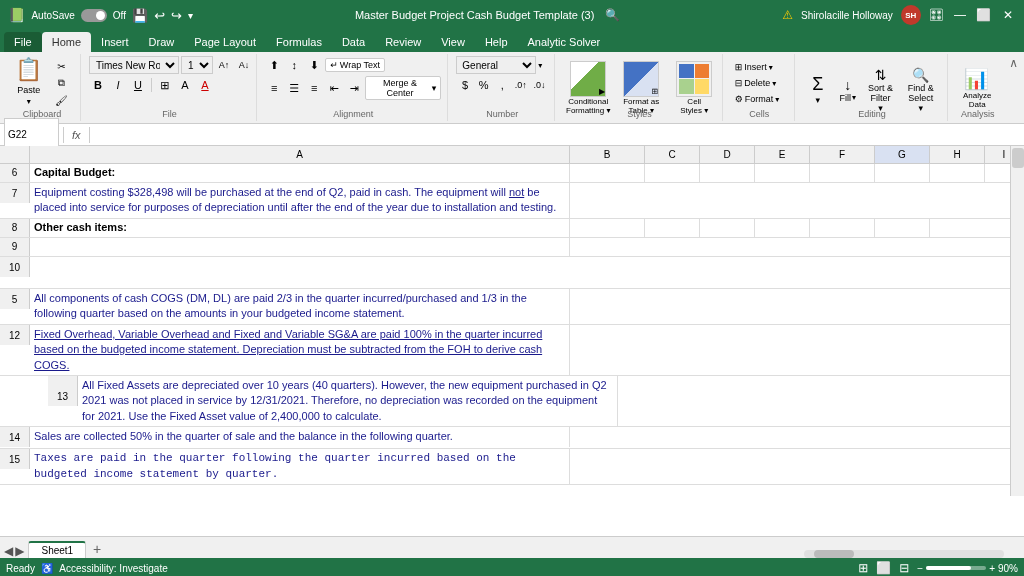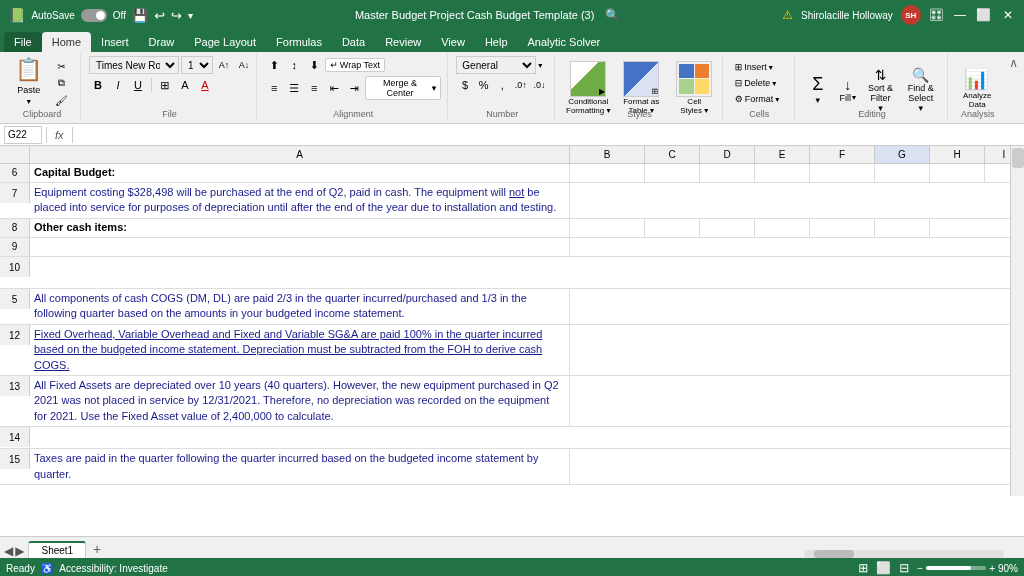--- a/index.html
+++ b/index.html
@@ -106,21 +106,21 @@
     
     #formula-bar {
       height: 22px;
       background: white;
       border-bottom: 1px solid #ccc;
       display: flex;
       align-items: center;
       gap: 4px;
       padding: 0 4px;
     }
-    #cell-ref { width: 38px; height: 18px; border: 1px solid #ccc; font-size: 10px; padding: 0 3px; }
+    #cell-ref { width: 55px; height: 18px; border: 1px solid #ccc; font-size: 10px; padding: 16px 3px; }
     #formula-input { flex: 1; height: 18px; border: none; font-size: 11px; outline: none; }
 
     
     #col-headers {
       background: #f0f0f0;
       border-bottom: 1px solid #ccc;
       display: flex;
       height: 18px;
       padding-left: 0;
     }
@@ -485,33 +485,34 @@
     <div style="flex:1;"></div>
   </div>
 
   <div class="sheet-row" style="min-height:36px;align-items:flex-start;">
     <div class="row-num" style="padding-top:2px;">12</div>
     <div style="width:540px;min-width:540px;border-right:1px solid #ddd;padding:2px 4px;font-size:11px;color:#1a1a8c;white-space:normal;line-height:1.4;text-decoration:underline;">Fixed Overhead, Variable Overhead and Fixed and Variable SG&amp;A are paid 100% in the quarter incurred based on the budgeted income statement. Depreciation must be subtracted from the FOH to derive cash COGS.</div>
     <div style="flex:1;"></div>
   </div>
 
   <div class="sheet-row" style="min-height:44px;align-items:flex-start;">
-    <div class="row-num" style="padding-top:2px;">13</div>
+    <div class="row-num" style="padding-top:12px;margin-left:48px;">13</div>
     <div style="width:540px;min-width:540px;border-right:1px solid #ddd;padding:2px 4px;font-size:11px;color:#1a1a8c;white-space:normal;line-height:1.4;">All Fixed Assets are depreciated over 10 years (40 quarters).  However, the new equipment purchased in Q2 2021 was not placed in service by 12/31/2021.  Therefore, no depreciation was recorded on the equipment for 2021. Use the Fixed Asset value of 2,400,000 to calculate.</div>
     <div style="flex:1;"></div>
   </div>
 
   <div class="sheet-row" style="min-height:22px;align-items:flex-start;">
     <div class="row-num" style="padding-top:2px;">14</div>
+    <div style="width:540px;min-width:540px;border-right:1px solid #ddd;padding:2px 4px;font-size:11px;color:#1a1a8c;white-space:normal;line-height:1.4;">Sales are collected 50% in the quarter of sale and the balance in the following quarter.</div>
     <div style="flex:1;"></div>
   </div>
 
   <div class="sheet-row" style="min-height:22px;align-items:flex-start;">
     <div class="row-num" style="padding-top:2px;">15</div>
-    <div style="width:540px;min-width:540px;border-right:1px solid #ddd;padding:2px 4px;font-size:11px;color:#1a1a8c;white-space:normal;line-height:1.4;">Taxes are paid in the quarter following the quarter incurred based on the budgeted income statement by quarter.</div>
+    <div style="width:540px;min-width:540px;border-right:1px solid #ddd;padding:2px 4px;font-size:11px;color:#1a1a8c;white-space:normal;line-height:1.4;font-family:Liberation Mono, monospace;">Taxes are paid in the quarter following the quarter incurred based on the budgeted income statement by quarter.</div>
     <div style="flex:1;"></div>
   </div>
 
 </div>
 
 <div style="position:absolute;right:0;top:146px;width:14px;bottom:80px;background:#f0f0f0;border-left:1px solid #ccc;">
   <div style="width:12px;height:20px;background:#ccc;border-radius:3px;margin:2px auto;cursor:pointer;"></div>
 </div>
 
 <div id="sheet-tabs">

